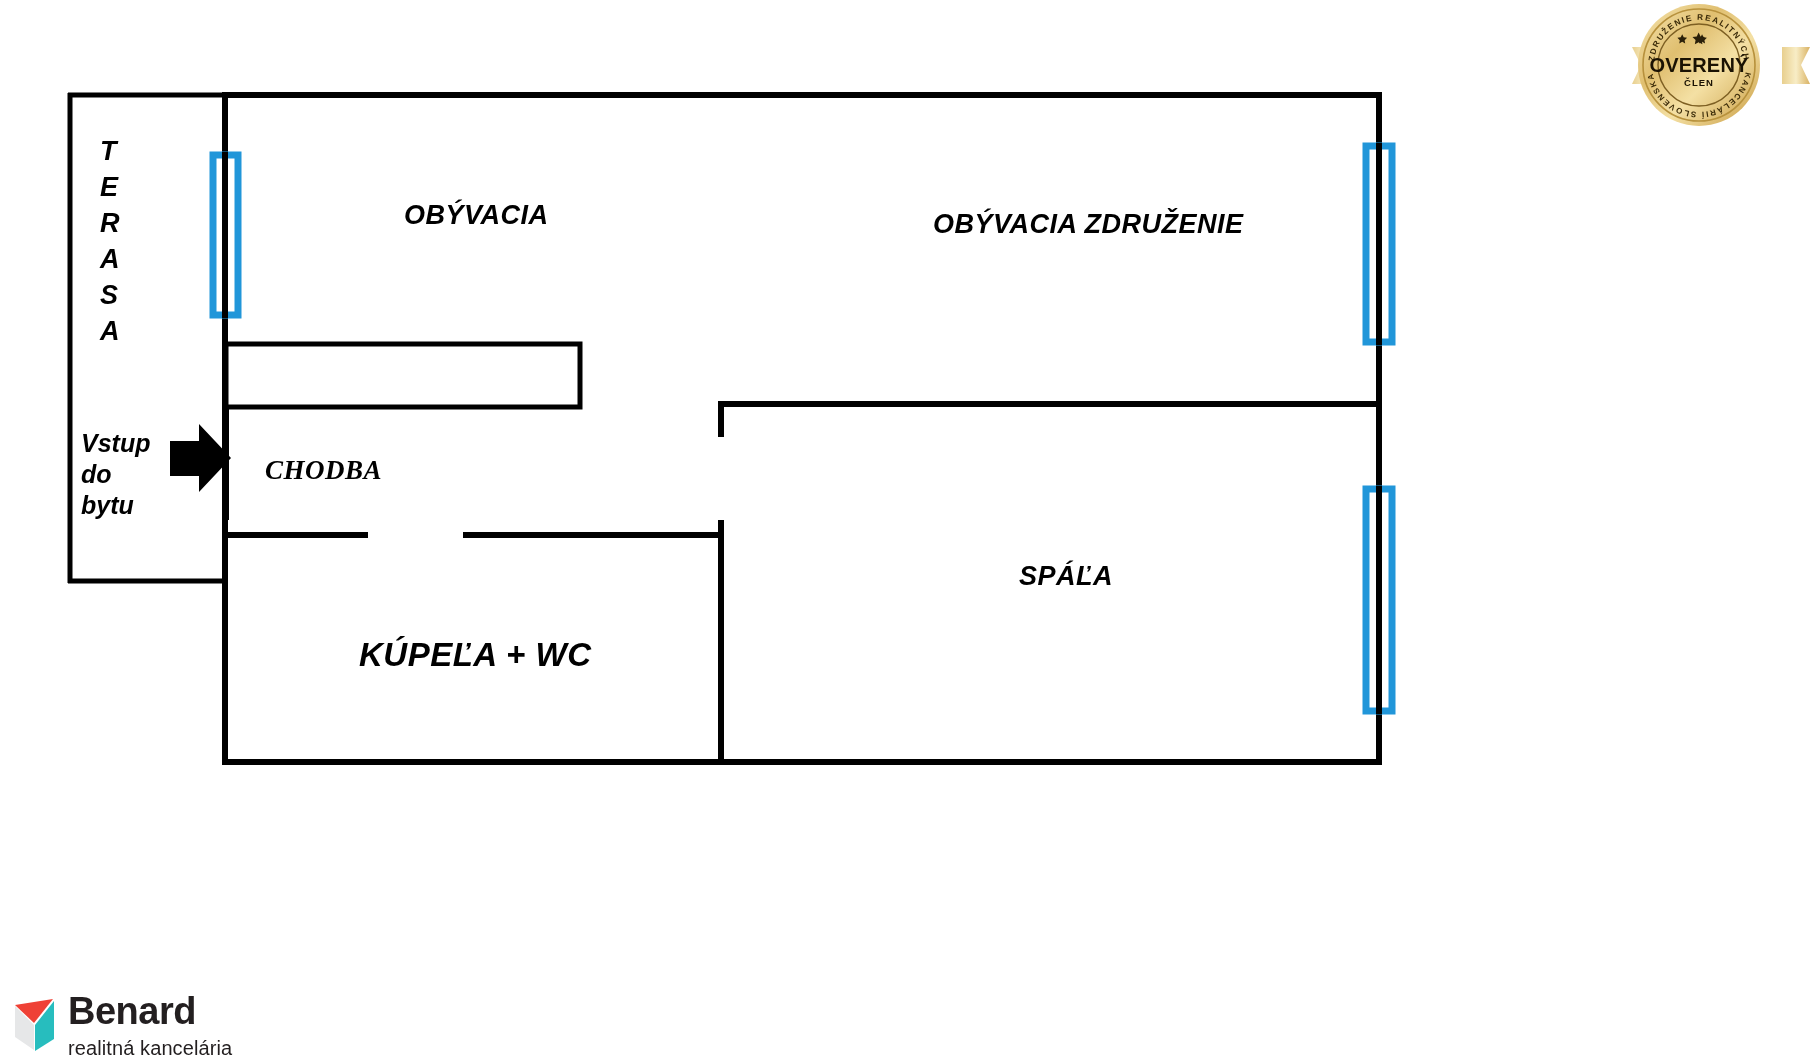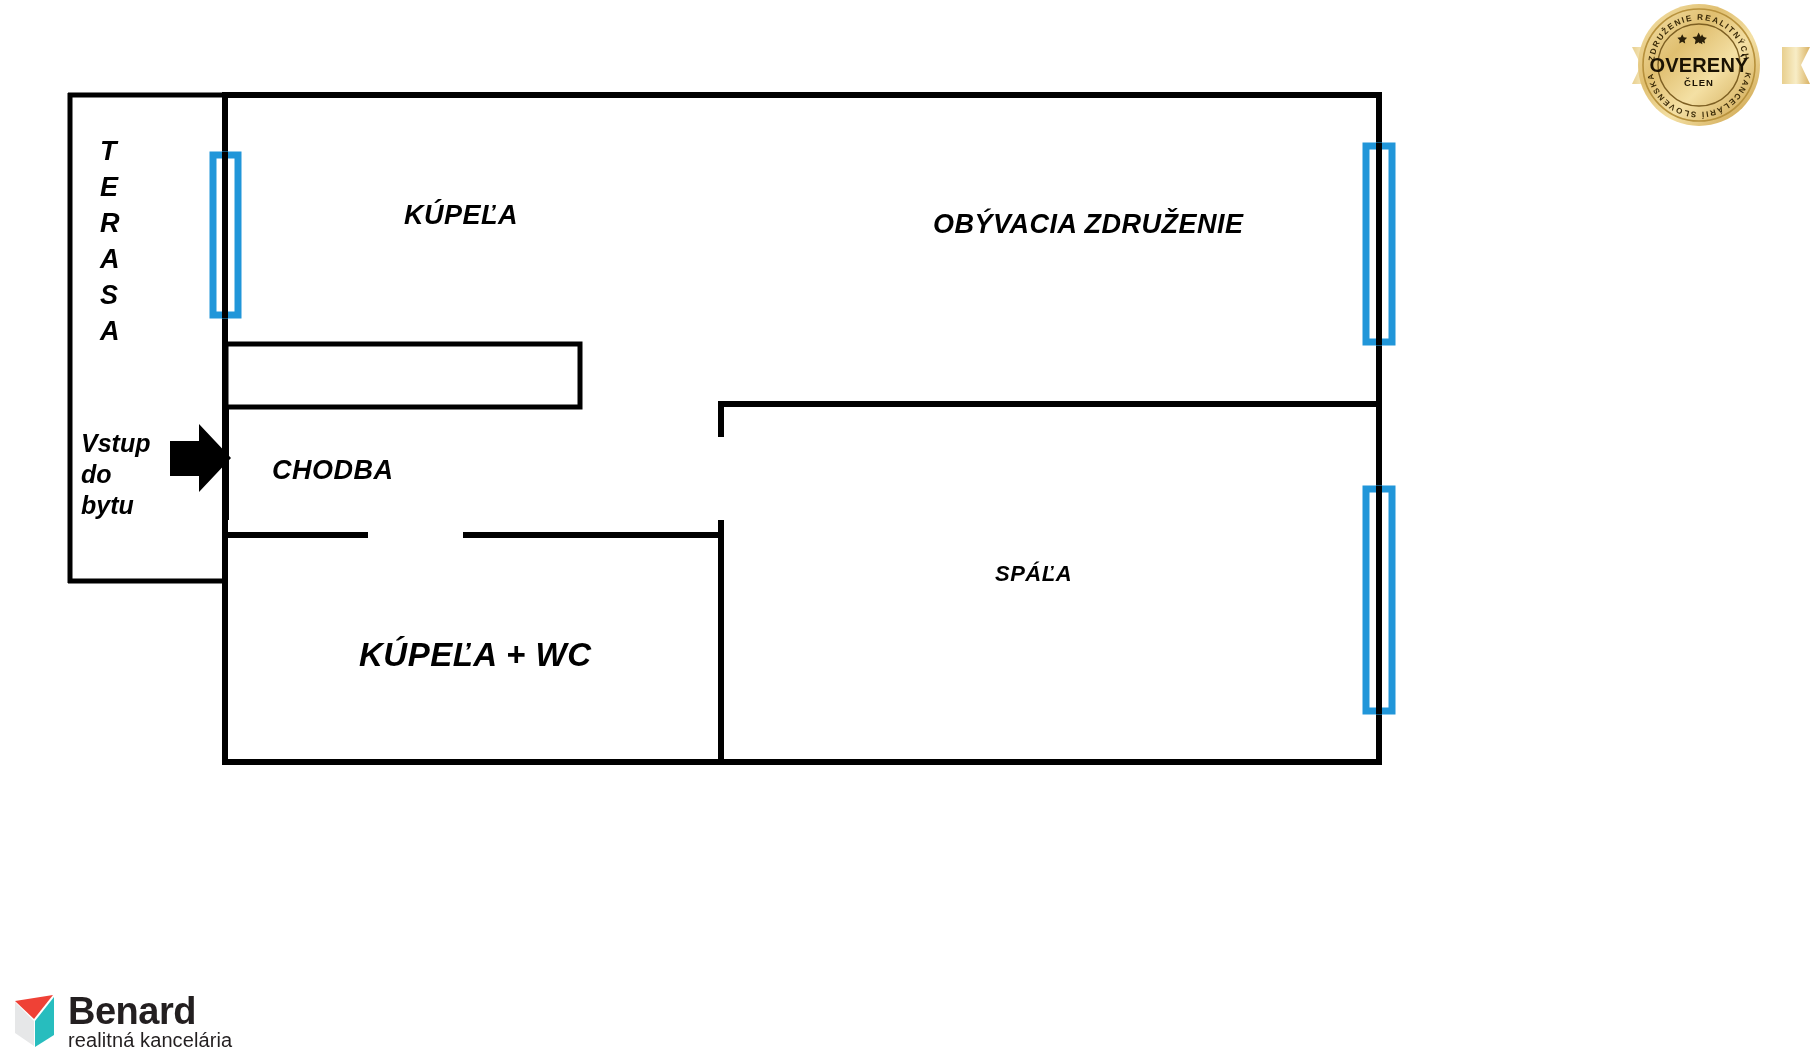--- a/index.html
+++ b/index.html
@@ -34,23 +34,23 @@
     position: absolute;
     font-family: "Liberation Sans", sans-serif;
     font-style: italic;
     font-weight: bold;
     color: #000000;
     white-space: nowrap;
     letter-spacing: 0.5px;
   }
   .room-kuchyna   { left: 404px; top: 200px; font-size: 27px; }
   .room-obyvacia  { left: 933px; top: 209px; font-size: 27px; }
-  .room-chodba    { left: 272px; top: 455px; font-size: 27px; }
+  .room-chodba    { left: 265px; top: 455px; font-size: 27px; font-family: Liberation Serif, serif; }
   .room-kupelna   { left: 359px; top: 636px; font-size: 33px; }
-  .room-spalna    { left: 995px; top: 561px; font-size: 22px; }
+  .room-spalna    { left: 1019px; top: 561px; font-size: 27px; }
 
   
   #terasa-label {
     position: absolute;
     left: 100px;
     top: 138px;
     display: flex;
     flex-direction: column;
     align-items: flex-start;
     line-height: 1.0;
@@ -103,21 +103,21 @@
     font-family: "Liberation Sans", sans-serif;
     font-size: 38px;
     font-weight: bold;
     color: #231f20;
     letter-spacing: -0.5px;
   }
   #brand-sub {
     font-family: "Liberation Sans", sans-serif;
     font-size: 20px;
     color: #231f20;
-    margin-top: 0;
+    margin-top: 8px;
     letter-spacing: 0.1px;
   }
 </style>
 </head>
 <body>
 
 <div id="floorplan-stage">
 
   <svg class="plan" viewBox="0 0 1812 1060">
 
@@ -177,21 +177,21 @@
       <rect x="1366" y="489" width="26" height="222" fill="none" stroke="#2196d9" stroke-width="7"></rect>
       <line x1="1379" y1="486" x2="1379" y2="714" stroke="#000" stroke-width="6"></line>
     </g>
 
     <g>
       <path d="M 170 441 L 199 441 L 199 424 L 231 458 L 199 492 L 199 476 L 170 476 Z" fill="#000000"></path>
     </g>
 
   </svg>
 
-  <div class="room-label room-kuchyna">KÚPEĽA</div>
+  <div class="room-label room-kuchyna">OBÝVACIA</div>
   <div class="room-label room-obyvacia">OBÝVACIA ZDRUŽENIE</div>
   <div class="room-label room-chodba">CHODBA</div>
   <div class="room-label room-kupelna">KÚPEĽA + WC</div>
   <div class="room-label room-spalna">SPÁĽA</div>
 
   <div id="terasa-label">
     <span>T</span>
     <span>E</span>
     <span>R</span>
     <span>A</span>

